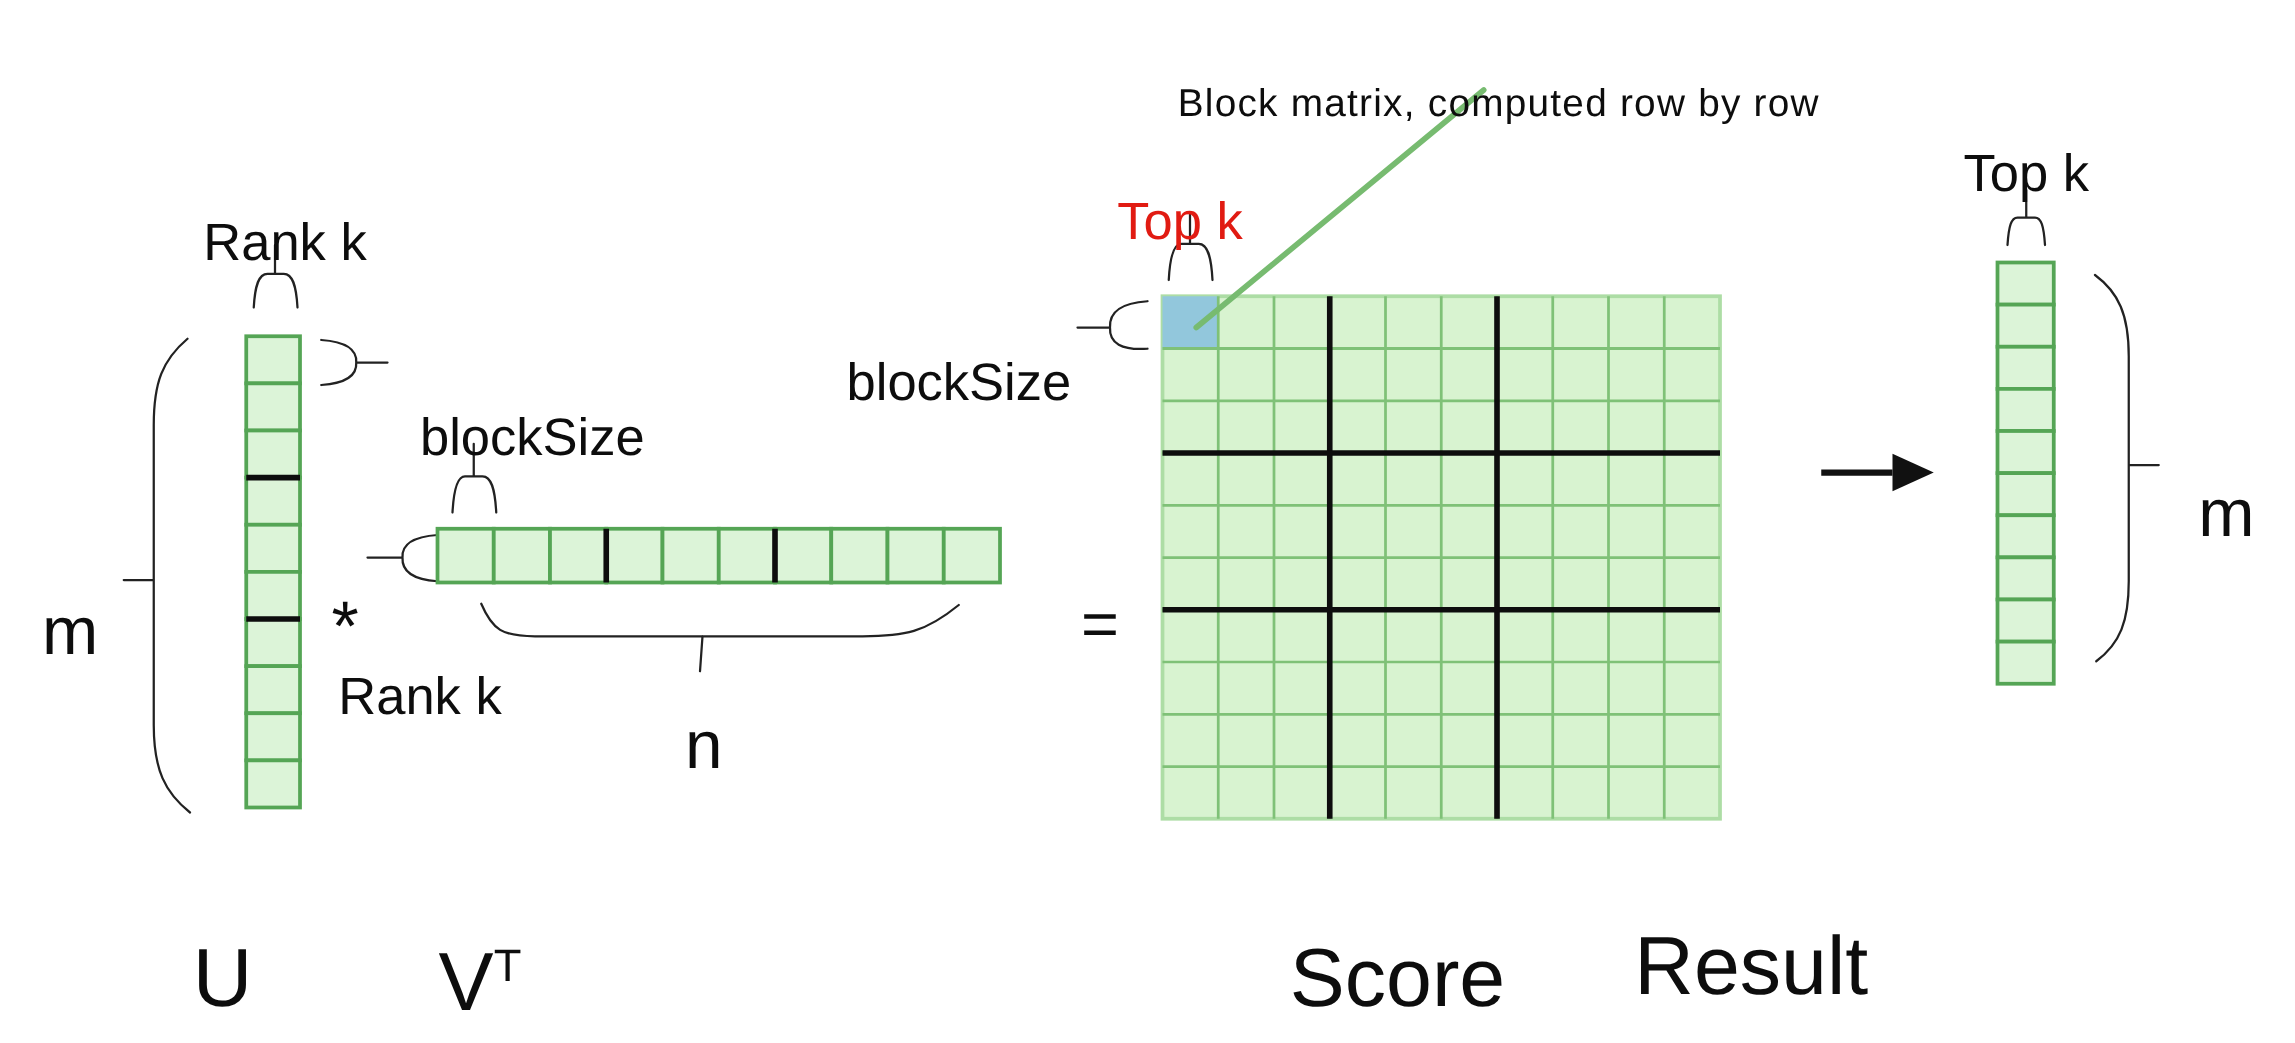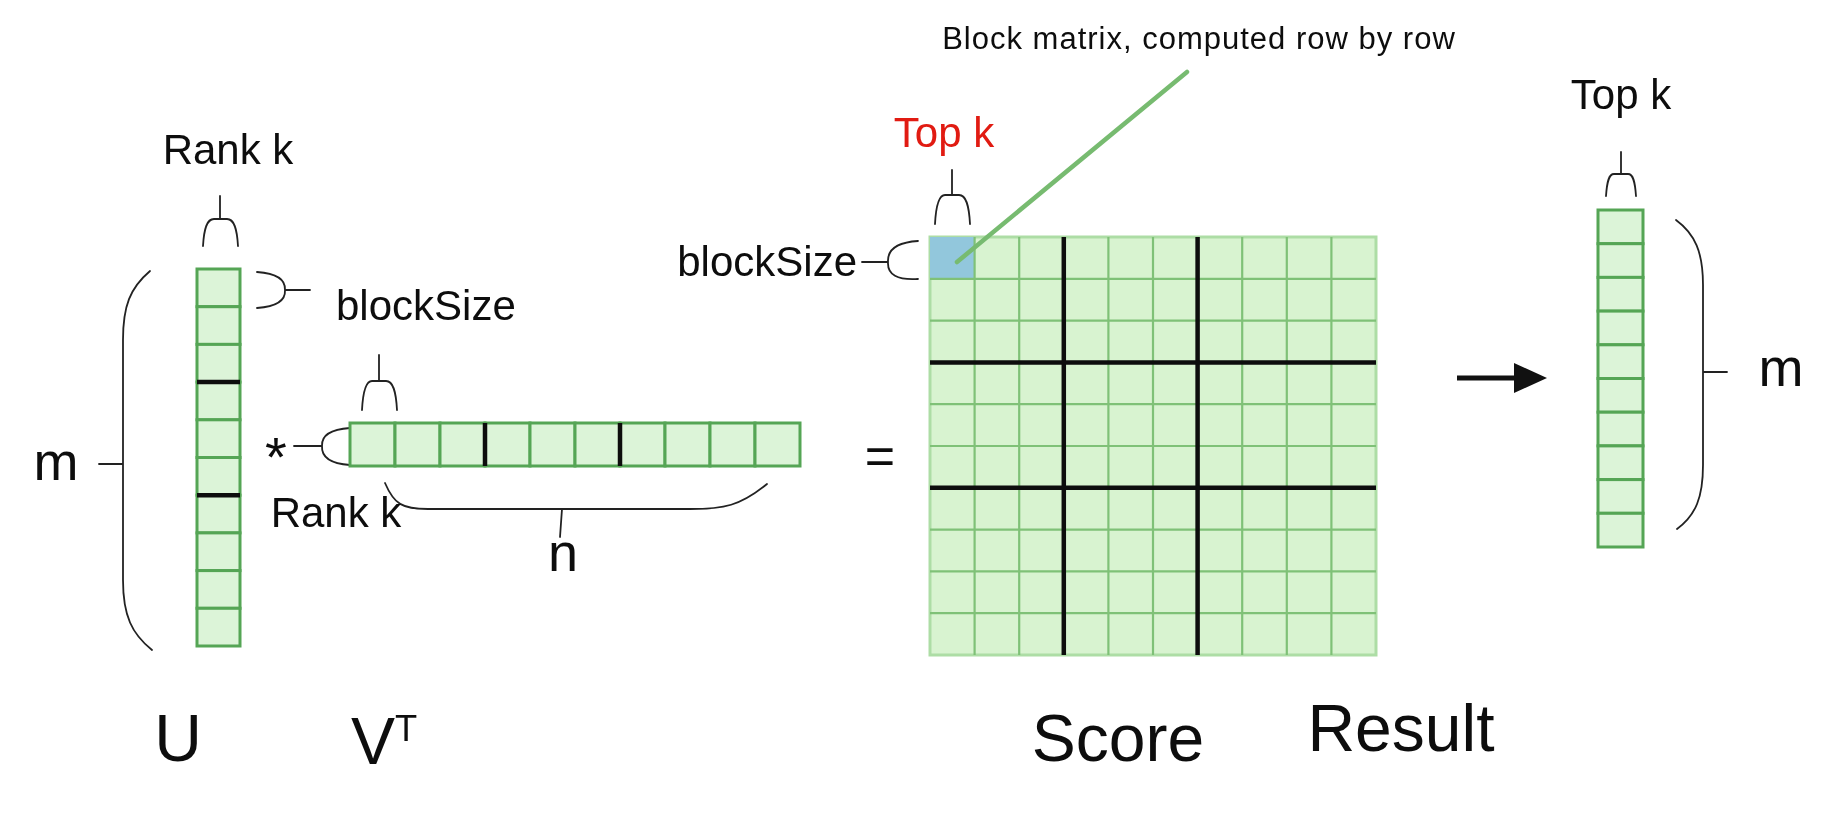--- a/index.html
+++ b/index.html
@@ -1,19 +1,19 @@
 <!DOCTYPE html>
 <html><head>
 <meta charset="utf-8">
 <style>
   html,body{margin:0;padding:0;background:#ffffff;}
   .stage{position:relative;width:1836px;height:834px;background:#ffffff;overflow:hidden;
          font-family:"Liberation Sans",sans-serif;color:#0d0d0d;}
   .stage svg{position:absolute;left:0;top:0;}
-  .txt{position:absolute;white-space:nowrap;line-height:1;color:#0d0d0d;}
+  .txt{position:absolute;white-space:nowrap;line-height:1;color:#0d0d0d;margin-top:44px;}
   .ctr{transform:translateX(-50%);}
   .ink{stroke:#222;stroke-width:1.8;fill:none;stroke-linecap:round;}
   .annot{font-size:31px;letter-spacing:1px;}
   .lbl{font-size:42px;}
   .big{font-size:54px;}
   .sym{font-size:52px;}
   .ttl{font-size:66px;}
   .right-align{text-align:right;}
   sup.tsup{font-size:55%;vertical-align:super;line-height:0;}
 </style>

